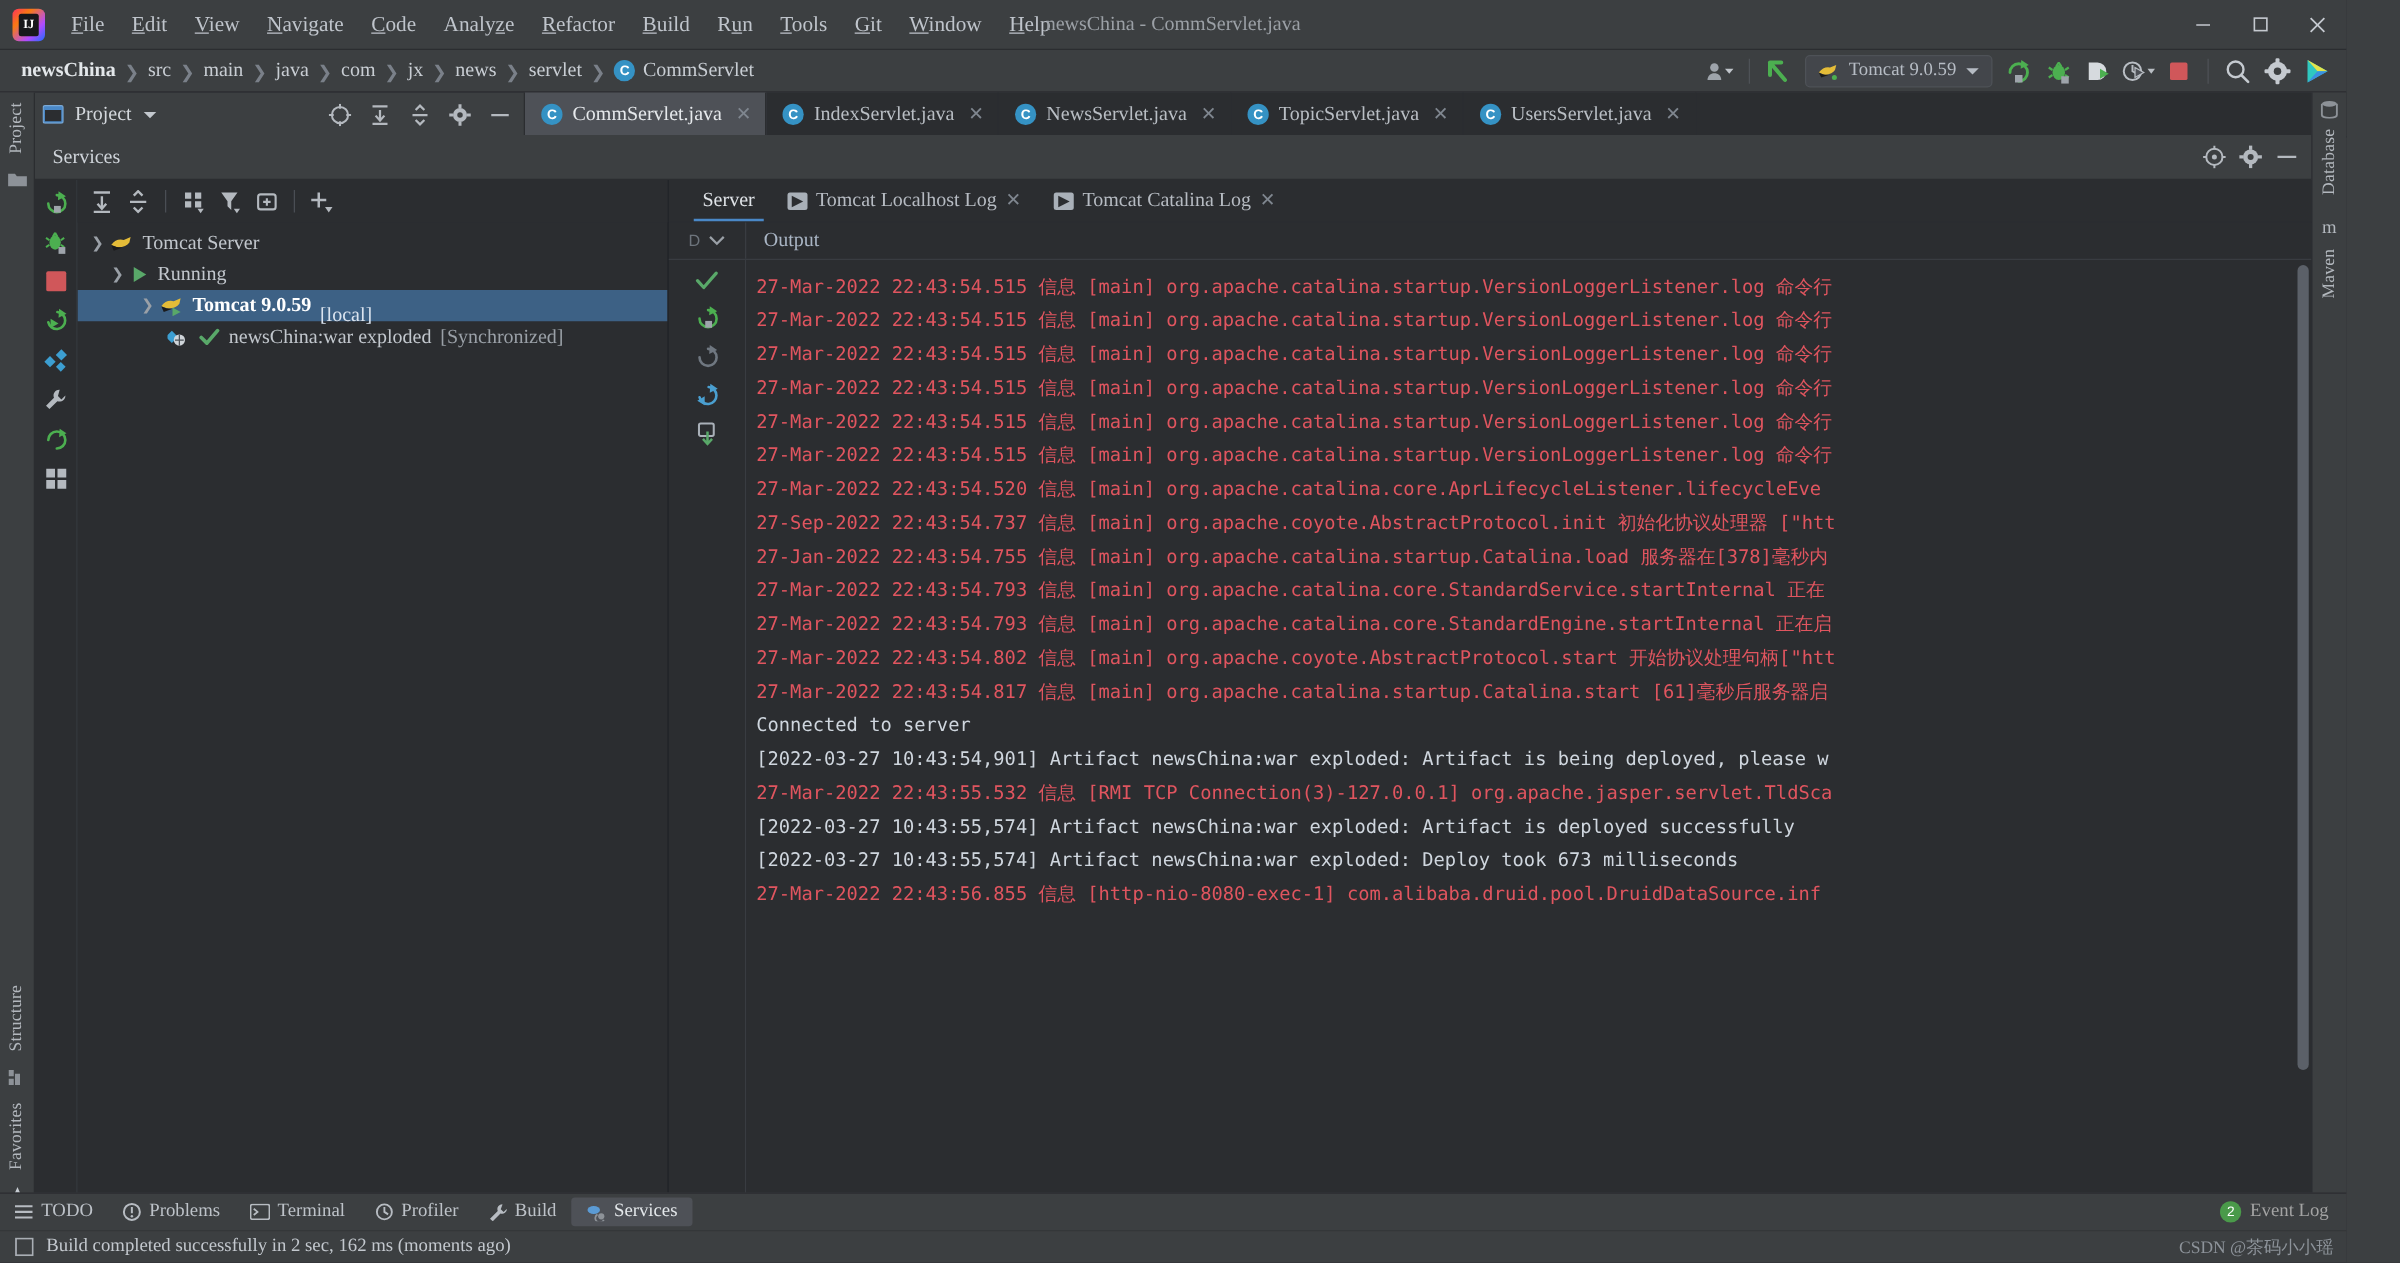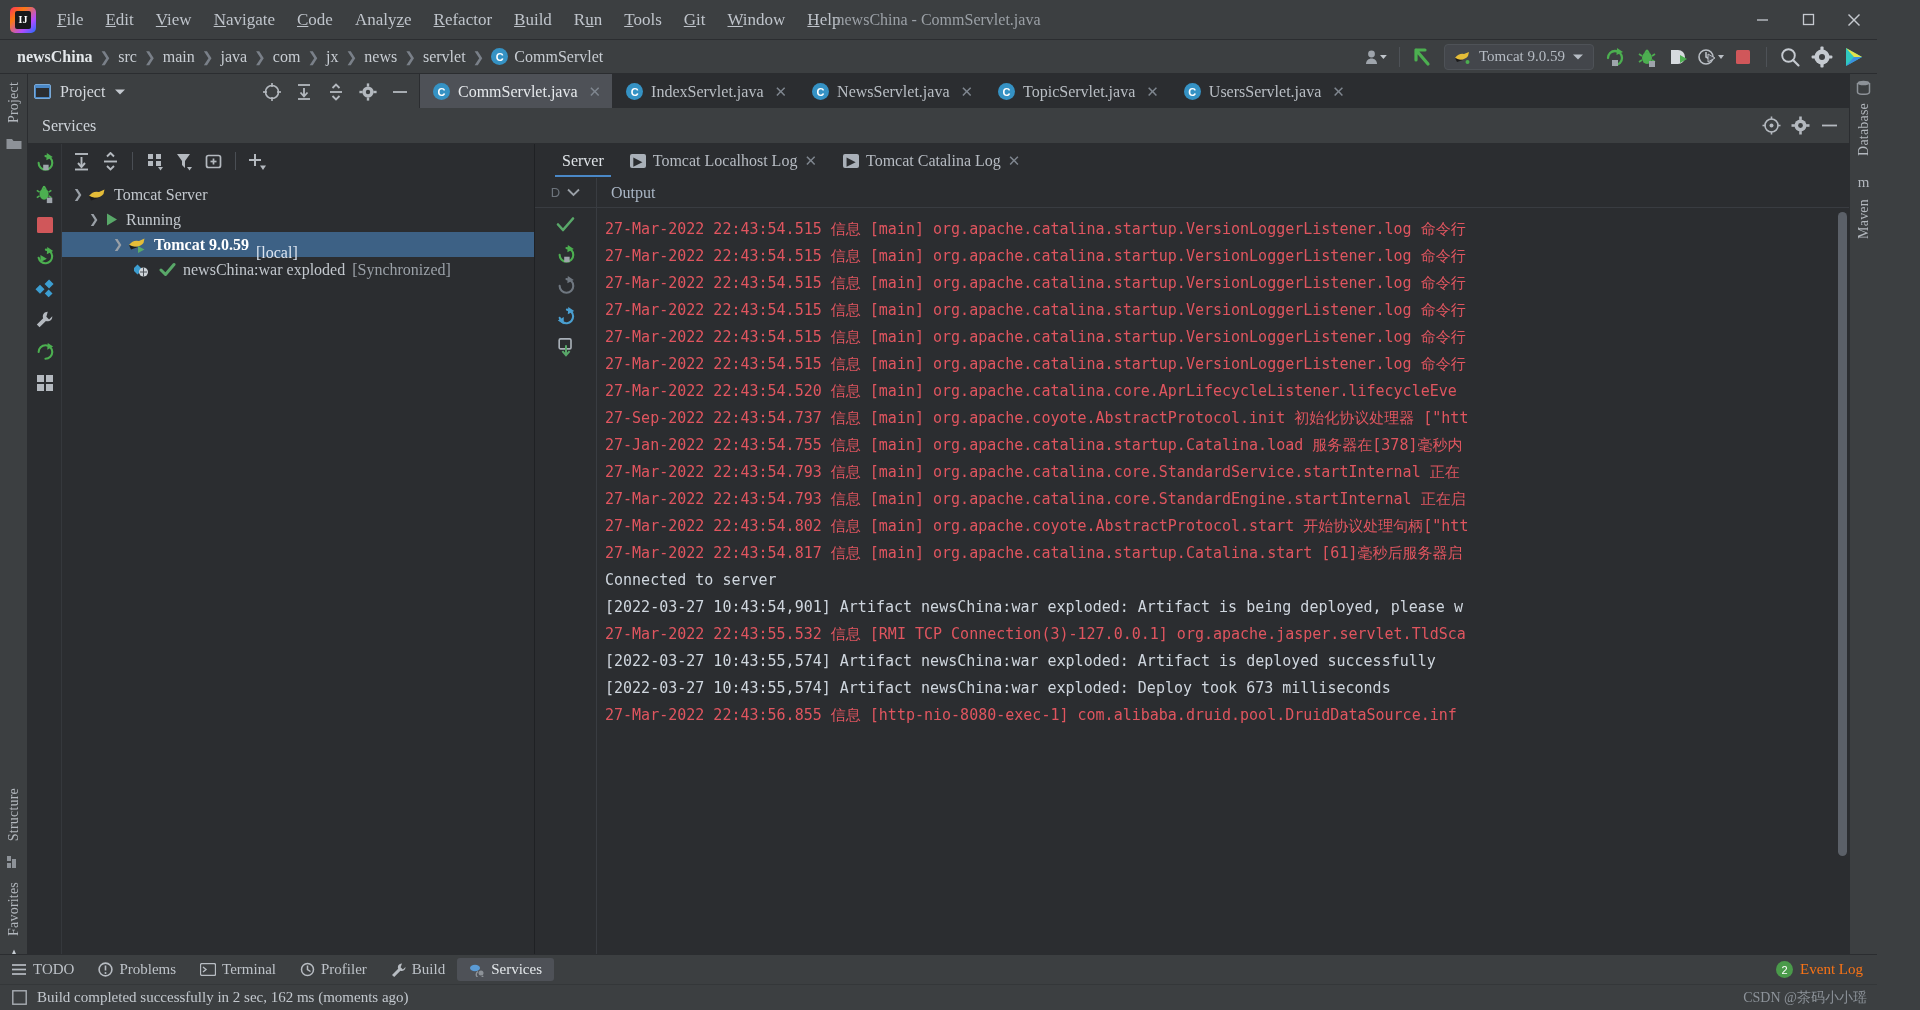--- a/index.html
+++ b/index.html
@@ -773,21 +773,21 @@
     <div class="bbtn active">
       <svg width="16" height="14" viewBox="0 0 16 14">
         <ellipse cx="6" cy="5" rx="5" ry="3.2" fill="#5b9bd5"></ellipse>
         <path d="M9 8.5 a3.5 3.5 0 1 0 5 4.3" stroke="#8d9298" stroke-width="1.4" fill="none"></path>
         <circle cx="12" cy="10" r="2.5" fill="#8d9298"></circle>
       </svg>
       <span>Services</span>
     </div>
     <div class="bb-right">
       <span class="evt-badge">2</span>
-      <span style="color:#f97316;font-size:15px;font-family:'Liberation Serif',serif;">Event Log</span>
+      <span style="color:#a3a3a3;font-size:15px;font-family:'Liberation Serif',serif;">Event Log</span>
     </div>
   </div>
 
   <div class="statusbar">
     <svg width="15" height="15" viewBox="0 0 15 15">
       <rect x="0.8" y="0.8" width="13.4" height="13.4" fill="none" stroke="#a9aeb4" stroke-width="1.4"></rect>
     </svg>
     <span class="status-text">Build completed successfully in 2 sec, 162 ms (moments ago)</span>
     <span class="watermark">CSDN @茶码小小瑶</span>
   </div>

